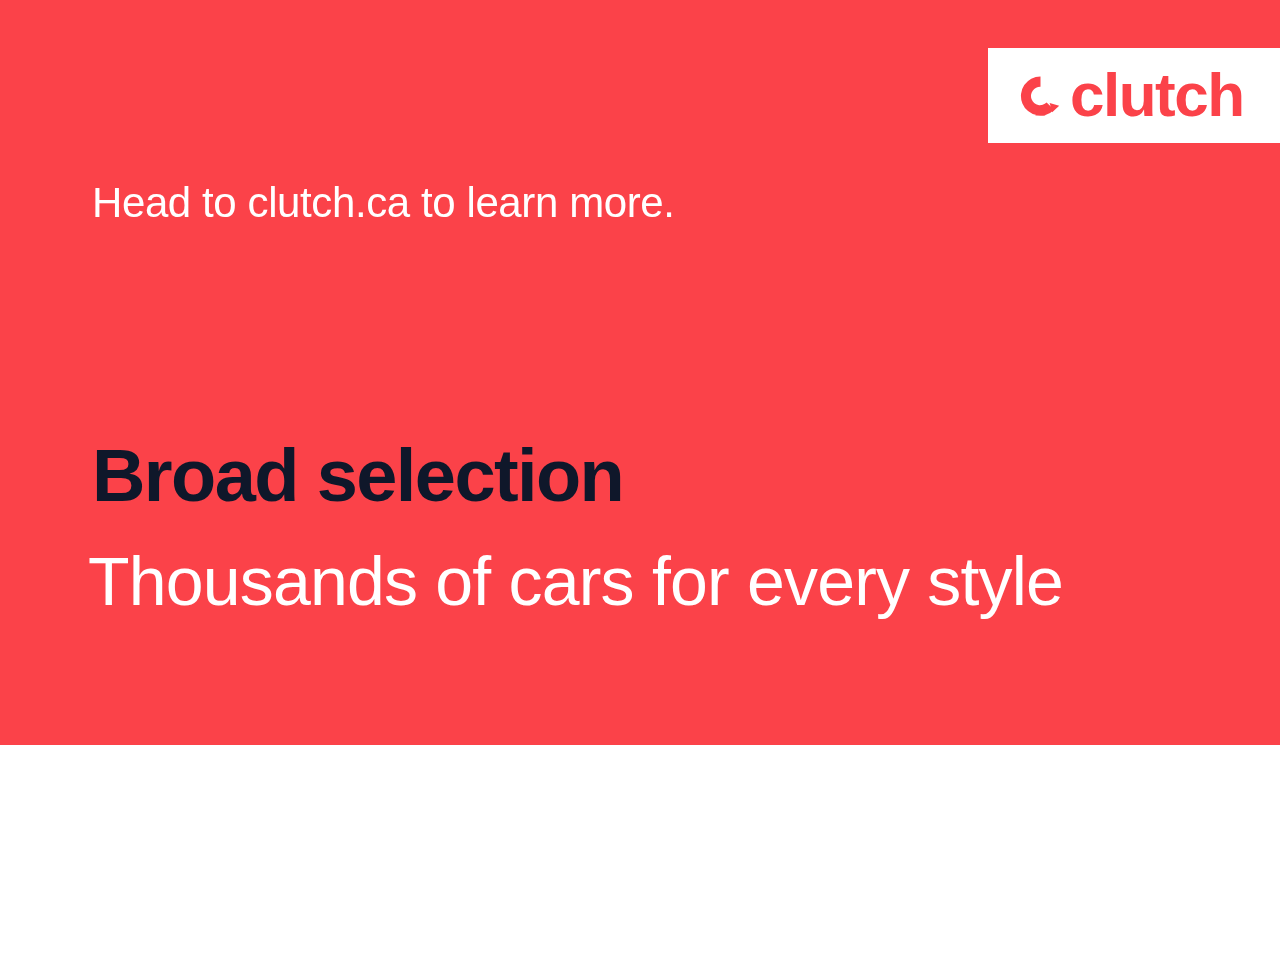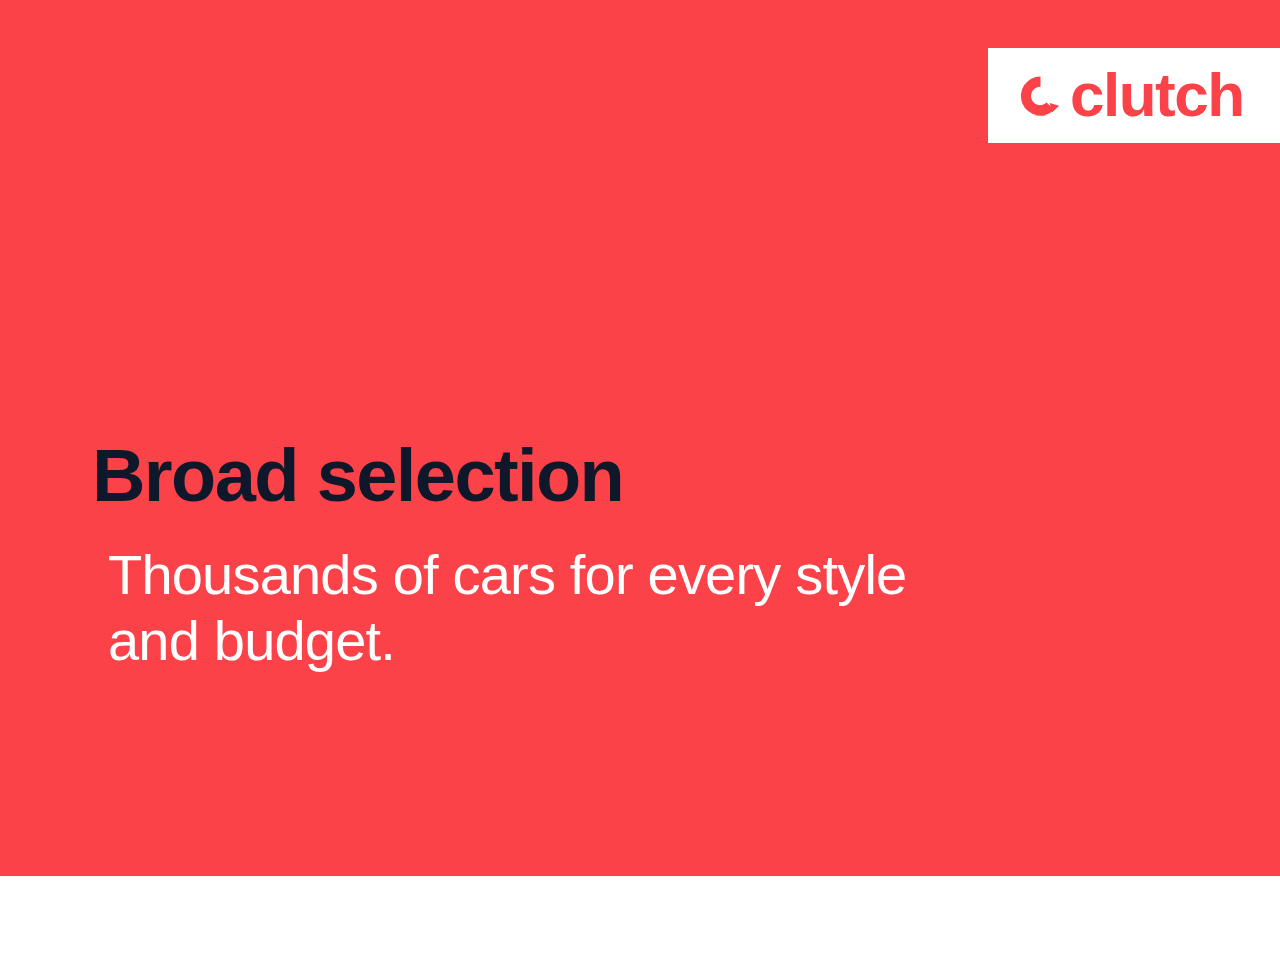--- a/index.html
+++ b/index.html
@@ -10,21 +10,21 @@
     width: 1280px;
     height: 960px;
     overflow: hidden;
     font-family: "Liberation Sans", sans-serif;
     -webkit-font-smoothing: antialiased;
   }
 
   .slide {
     position: relative;
     width: 1280px;
-    height: 876px;
+    height: 745px;
     background: #fb4249;
     overflow: hidden;
   }
 
   
   .logo-panel {
     position: absolute;
     left: 988px;
     top: 48px;
     width: 292px;
@@ -78,24 +78,24 @@
     top: 437px;
     font-size: 74px;
     font-weight: 700;
     letter-spacing: -1.6px;
     color: #0f172a;
     line-height: 1.05;
     white-space: nowrap;
   }
   .subhead {
     position: absolute;
-    left: 108px;
+    left: 88px;
     top: 542px;
     width: 960px;
-    font-size: 56px;
+    font-size: 68px;
     font-weight: 400;
     letter-spacing: -0.8px;
     color: #ffffff;
     line-height: 1.17;
   }
   .subhead .line {
     display: block;
     white-space: nowrap;
   }
 </style>
@@ -108,21 +108,21 @@
     <div class="logo-lockup">
       <svg class="logo-mark" viewBox="0 0 52 52" aria-hidden="true">
         <path d="M26.5 4.5 A19.5 19.5 0 1 0 40.2 37.8 L32.6 30.6 A9.2 9.2 0 1 1 26.5 14.8 Z" fill="#fb4249"></path>
         <path d="M26.4 33.2 L31.4 43.4 L21.4 43.4 Z" fill="#fb4249"></path>
         <path d="M35.6 31.0 L45.2 33.8 L38.2 40.2 Z" fill="#fb4249"></path>
       </svg>
       <span class="logo-word">clutch</span>
     </div>
   </div>
 
+  <div class="eyebrow">Head to clutch.ca to learn more.</div>
 
   <div class="headline">Broad selection</div>
 
   <div class="subhead">
     <span class="line">Thousands of cars for every style</span>
-    <span class="line">and budget.</span>
   </div>
 
 </div>
 
 </body></html>

